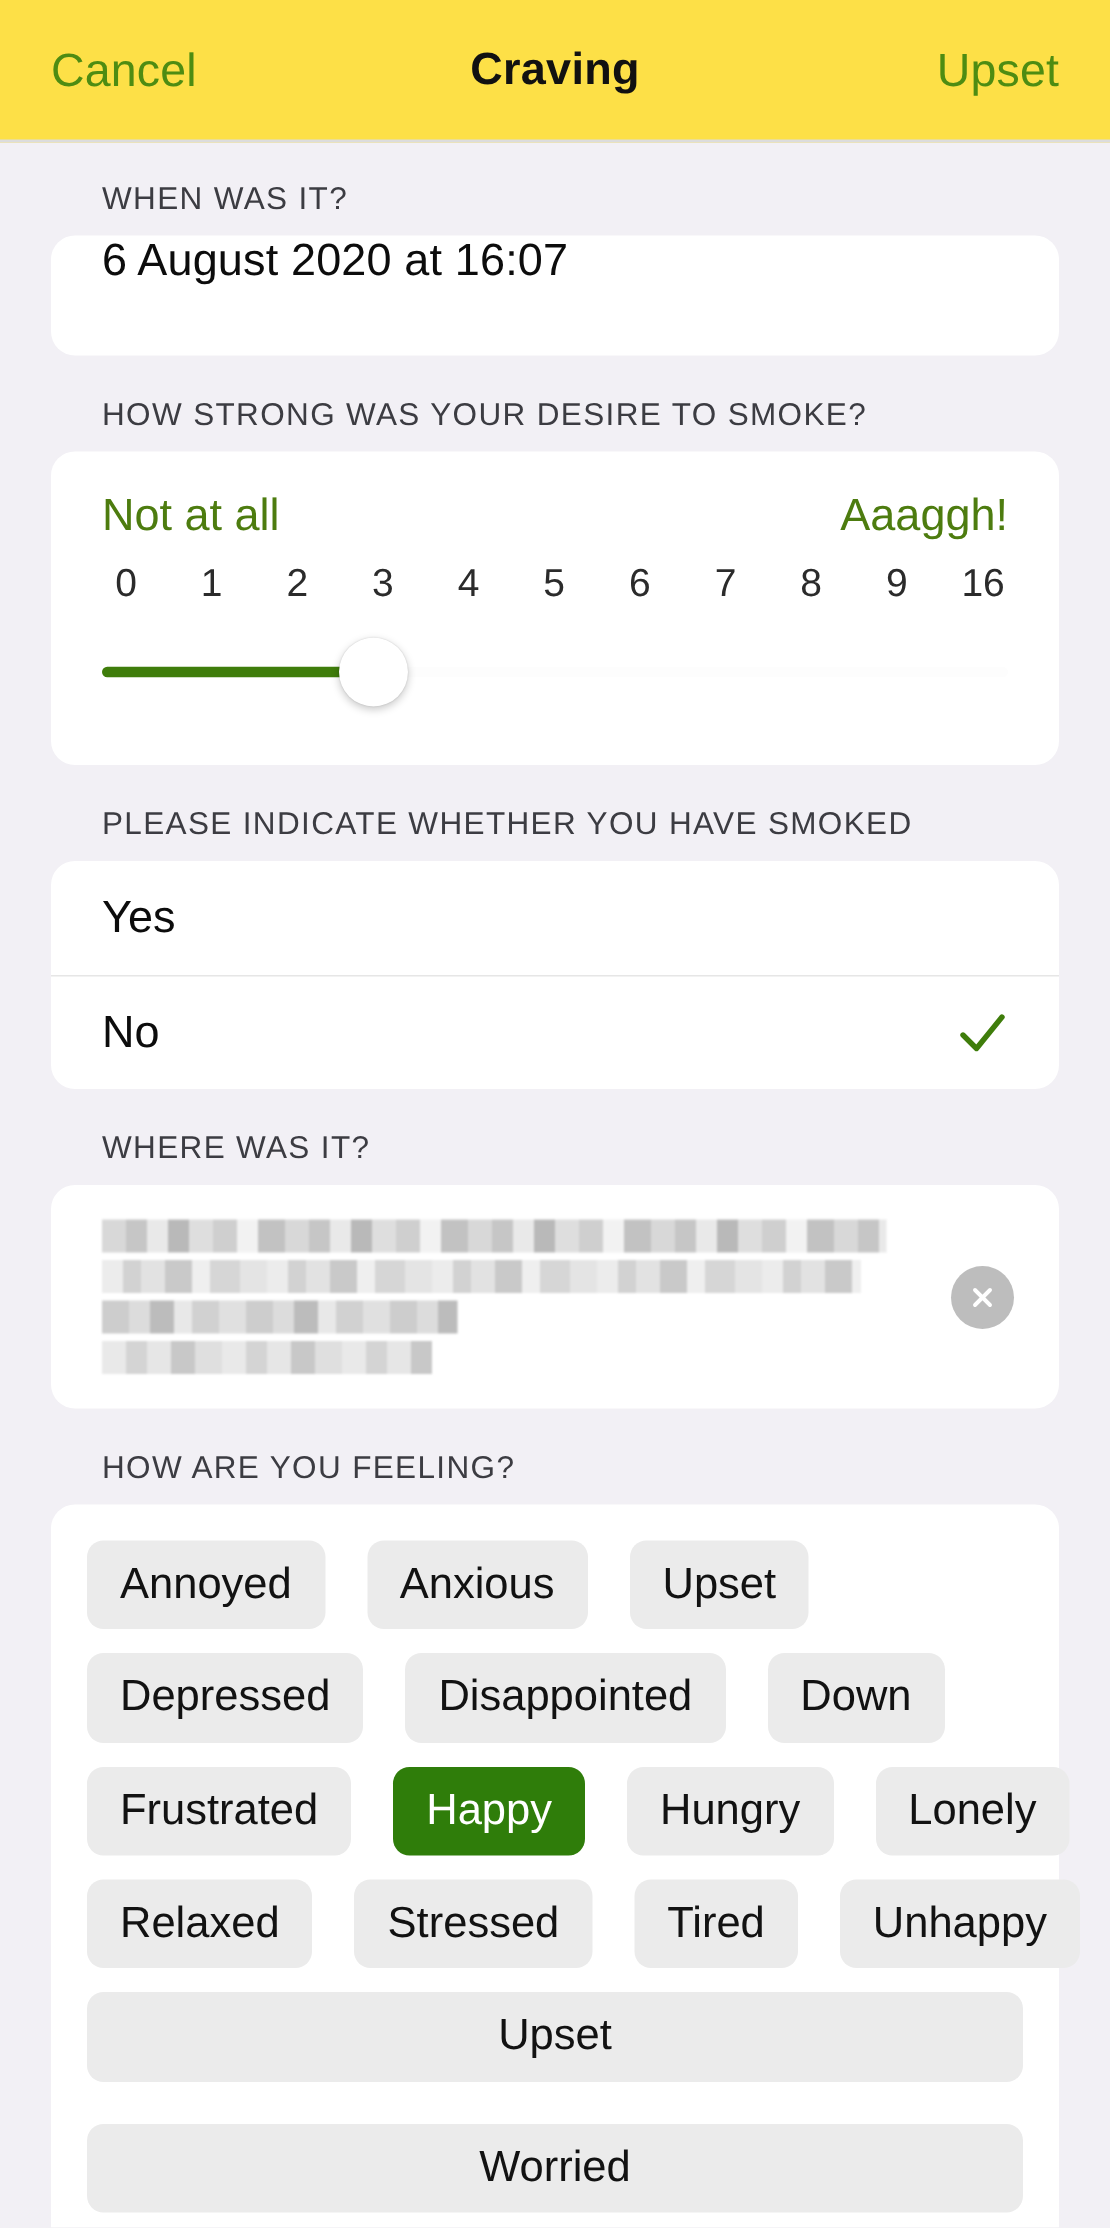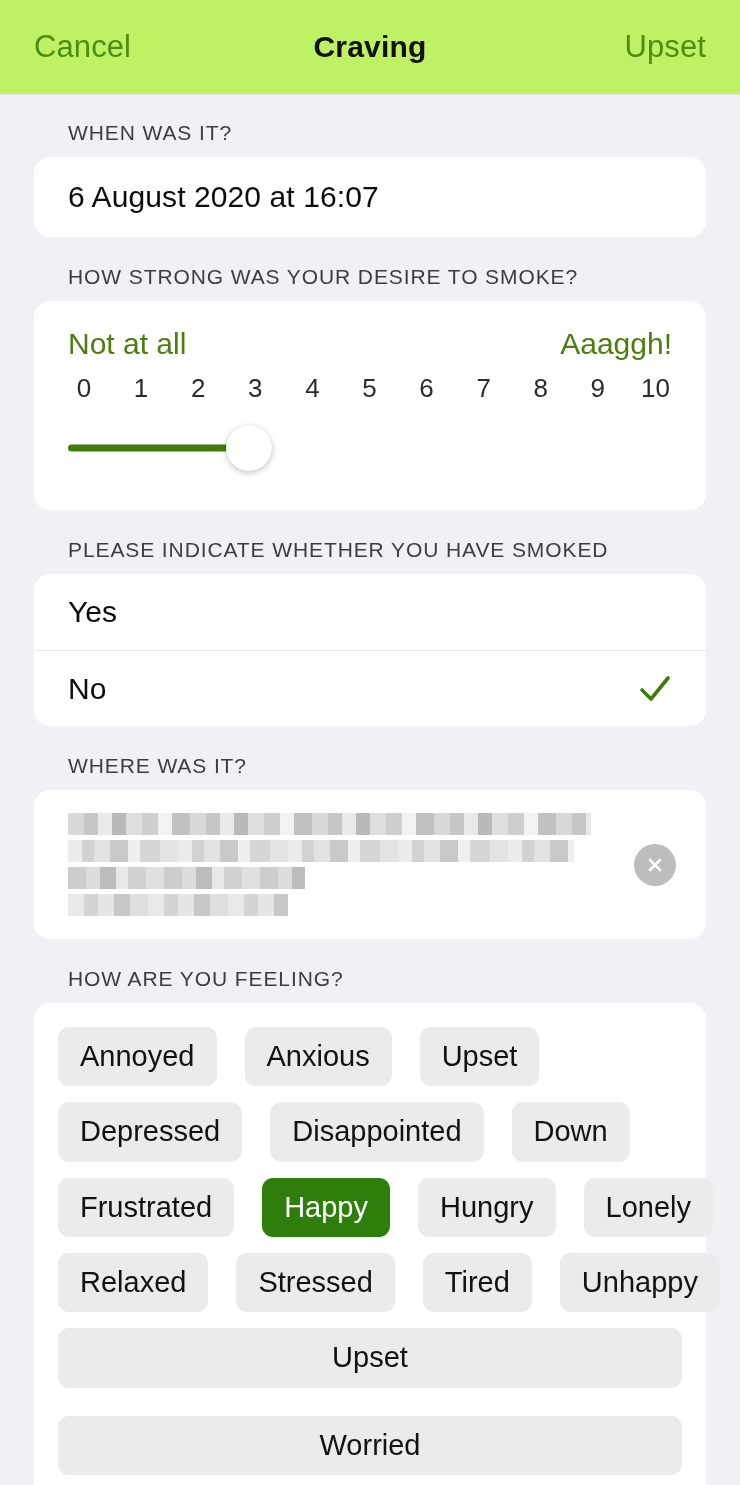--- a/index.html
+++ b/index.html
@@ -17,21 +17,21 @@
     width: 740px;
     height: 1485px;
     background: #f2f0f5;
     overflow: hidden;
   }
 
   
   .navbar {
     position: relative;
     height: 95px;
-    background: #bef264;
+    background: #fde047;
     border-bottom: 2px solid #dcdcdc;
     display: flex;
     align-items: center;
     justify-content: space-between;
     padding: 0 34px;
   }
   .nav-btn {
     font-size: 31px;
     color: #4e8c12;
     letter-spacing: 0.1px;
@@ -70,21 +70,21 @@
   .card {
     background: #ffffff;
     border-radius: 16px;
     width: 100%;
   }
 
   
   .date-card {
     height: 80px;
     display: flex;
-    align-items: center;
+    align-items: flex-start;
     padding: 0 34px;
   }
   .date-value {
     font-size: 30px;
     color: #0c0c0c;
     letter-spacing: 0.1px;
   }
 
   
   .slider-card {
@@ -284,21 +284,21 @@
           <span class="tick">0</span>
           <span class="tick">1</span>
           <span class="tick">2</span>
           <span class="tick">3</span>
           <span class="tick">4</span>
           <span class="tick">5</span>
           <span class="tick">6</span>
           <span class="tick">7</span>
           <span class="tick">8</span>
           <span class="tick">9</span>
-          <span class="tick">10</span>
+          <span class="tick">16</span>
         </div>
       <div class="slider-row">
         <div class="slider-track-bg"></div>
         <div class="slider-track-fill" id="slider-fill" style="width: 30%; background: rgb(63, 125, 11);"></div>
         <div class="slider-thumb" id="slider-thumb" style="left: 30%;"></div>
       </div>
     </div>
 
     <div class="section-label">PLEASE INDICATE WHETHER YOU HAVE SMOKED</div>
     <div class="card choice-card" id="choice-list">

